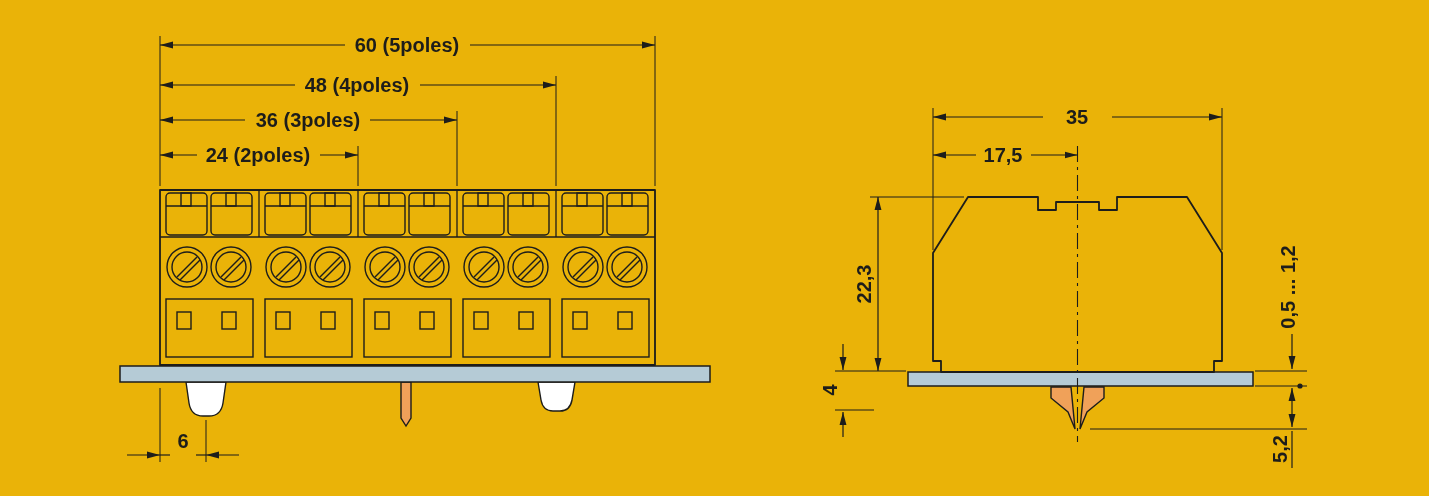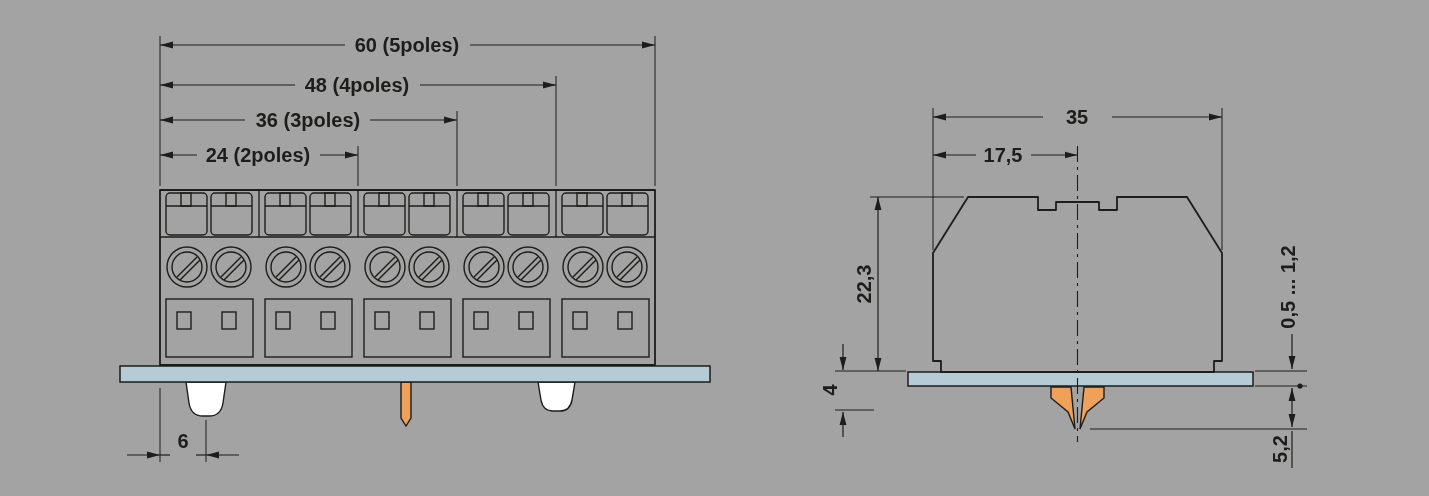--- a/index.html
+++ b/index.html
@@ -1,16 +1,16 @@
 <!DOCTYPE html>
 <html><head>
 <meta charset="utf-8">
 <style>
   html,body{margin:0;padding:0;background:#fff;}
-  .canvas{position:relative;width:1429px;height:496px;background:#a3a3a3;overflow:hidden;
+  .canvas{position:relative;width:1429px;height:496px;background:#eab308;overflow:hidden;
           font-family:"Liberation Sans",sans-serif;}
   svg{display:block;}
   .obj{fill:none;stroke-width:1.8;stroke-linejoin:round;stroke-linecap:square;}
   .mod{fill:none;stroke-width:1.4;}
   .thin{fill:none;stroke-width:1.3;}
   .plate{stroke-width:1.5;}
   .foot{stroke-width:1.4;}
   .dim{fill:none;stroke-width:1.2;}
   .ext{fill:none;stroke-width:1;}
   .center{fill:none;stroke-width:1.1;stroke-dasharray:16 5 3 5;}

